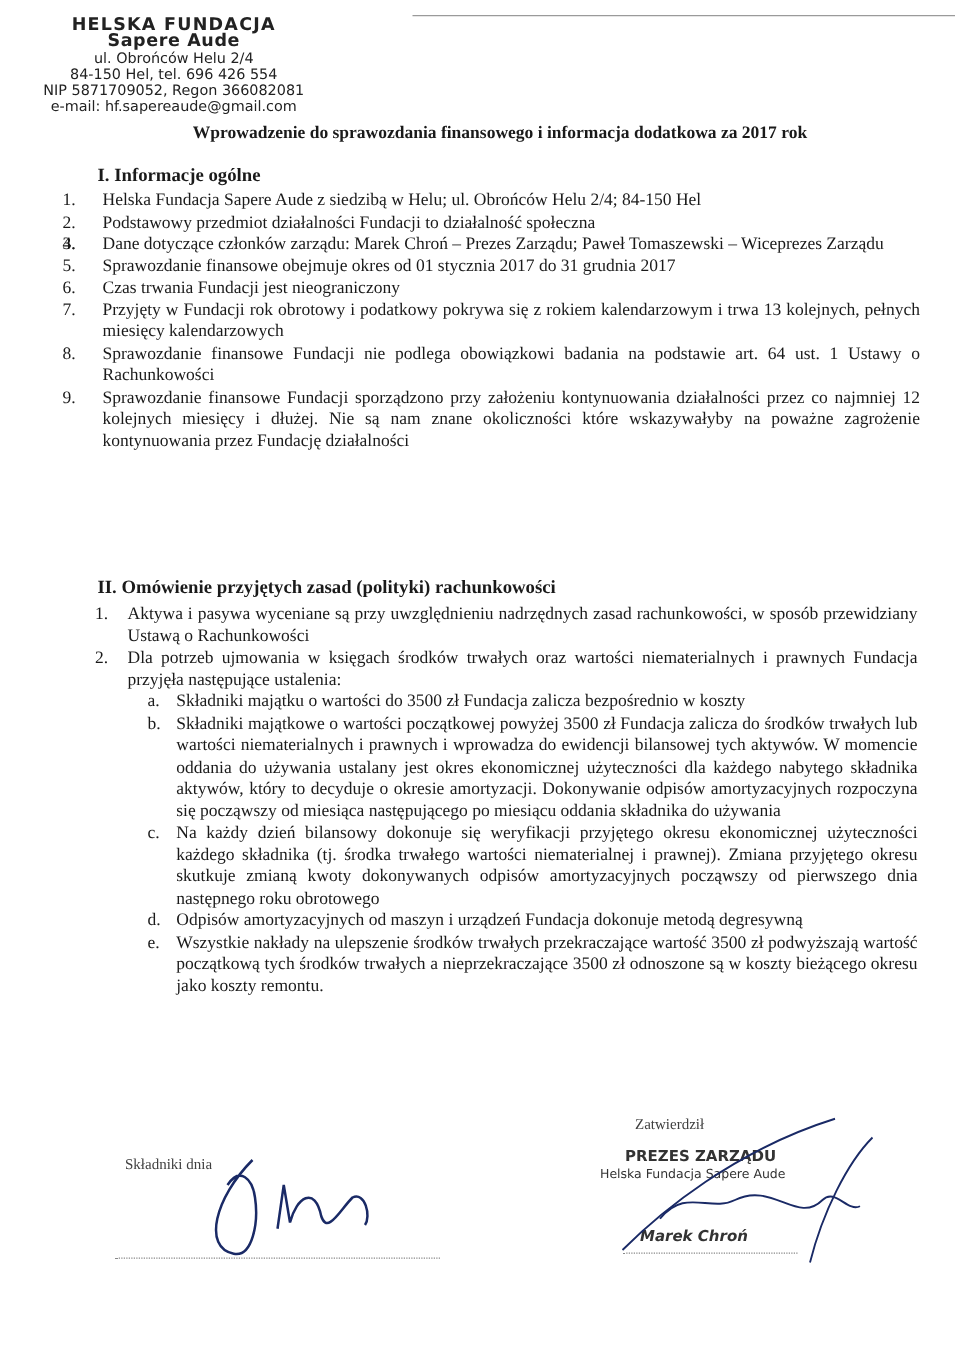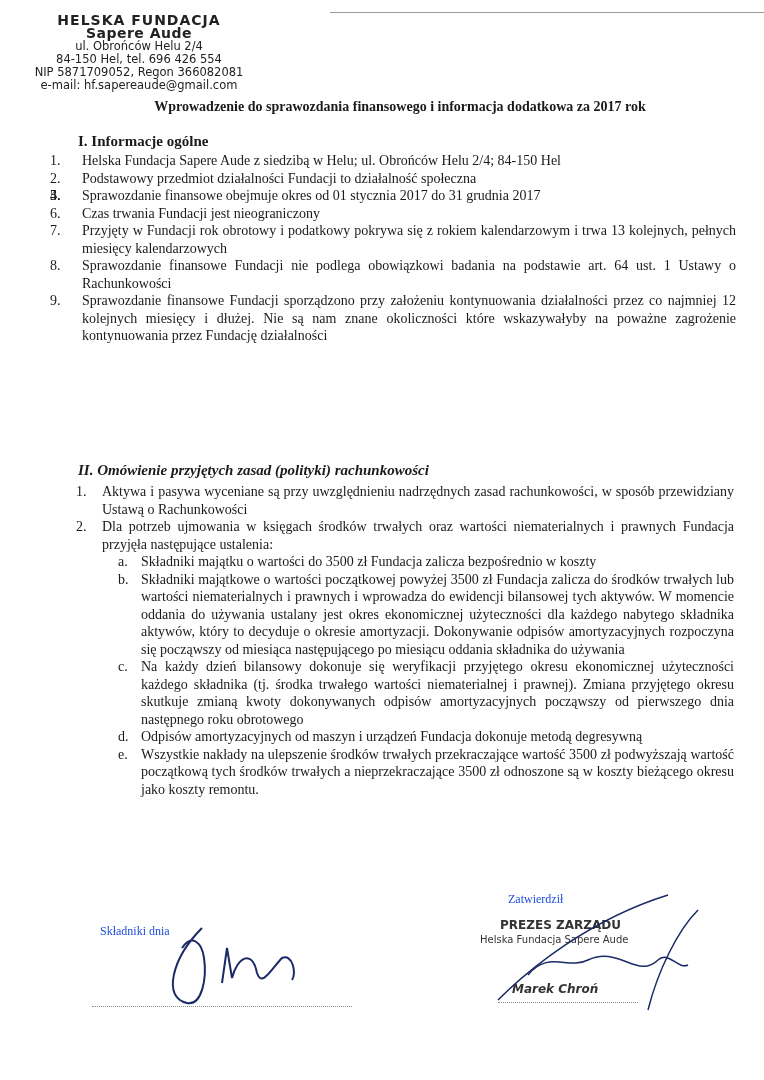--- a/index.html
+++ b/index.html
@@ -19,21 +19,21 @@
   .list li .num { position:absolute; left:14px; top:0; }
   .list2 { position:absolute; left:62px; width:672px; margin:0; padding:0; list-style:none;
            font-size:14px; line-height:17.5px; }
   .list2 > li { position:relative; padding-left:40px; text-align:justify; }
   .list2 > li > .num { position:absolute; left:14px; top:0; }
   .sub { margin:0; padding:0; list-style:none; }
   .sub li { position:relative; padding-left:39px; text-align:justify; margin-left:0; }
   .sub li .num { position:absolute; left:16px; top:0; }
   .sig-left { position:absolute; left:92px; top:918px; width:320px; height:110px; }
   .sig-right { position:absolute; left:468px; top:890px; width:270px; height:140px; }
-  .faint { color:#1d4ed8; font-size:12px; font-family:"Liberation Serif", serif; }
+  .faint { color:#404040; font-size:12px; font-family:"Liberation Serif", serif; }
   .dotline { border-bottom:1px dotted #888; }
   .sig-stamp { font-family:"DejaVu Sans", "Liberation Sans", sans-serif; color:#333; font-weight:bold; }
 </style>
 </head>
 <body>
 
 <div class="topline"></div>
 
 <div class="stamp">
   <div class="org">HELSKA FUNDACJA</div>
@@ -45,29 +45,29 @@
 </div>
 
 <div class="doc-title">Wprowadzenie do sprawozdania finansowego i informacja dodatkowa za 2017 rok</div>
 
 <div class="section-head" style="top:133px;">I.  Informacje ogólne</div>
 
 <ul class="list" style="top:152px;">
   <li><span class="num">1.</span><span>Helska Fundacja Sapere Aude z siedzibą w Helu; ul. Obrońców Helu 2/4; 84-150 Hel</span></li>
   <li><span class="num">2.</span><span>Podstawowy przedmiot działalności Fundacji to działalność społeczna</span></li>
   <li><span class="num">3.</span></li>
-  <li><span class="num">4.</span></li>
+  <li><span class="num">4.</span><span>Dane dotyczące członków zarządu: Marek Chroń – Prezes Zarządu; Paweł Tomaszewski – Wiceprezes Zarządu</span></li>
   <li><span class="num">5.</span><span>Sprawozdanie finansowe obejmuje okres od 01 stycznia 2017 do 31 grudnia 2017</span></li>
   <li><span class="num">6.</span><span>Czas trwania Fundacji jest nieograniczony</span></li>
   <li><span class="num">7.</span><span>Przyjęty w Fundacji rok obrotowy i podatkowy pokrywa się z rokiem kalendarzowym i trwa 13 kolejnych, pełnych miesięcy kalendarzowych</span></li>
   <li><span class="num">8.</span><span>Sprawozdanie finansowe Fundacji nie podlega obowiązkowi badania na podstawie art. 64 ust. 1 Ustawy o Rachunkowości</span></li>
   <li><span class="num">9.</span><span>Sprawozdanie finansowe Fundacji sporządzono przy założeniu kontynuowania działalności przez co najmniej 12 kolejnych miesięcy i dłużej. Nie są nam znane okoliczności które wskazywałyby na poważne zagrożenie kontynuowania przez Fundację działalności</span></li>
 </ul>
 
-<div class="section-head" style="top:462px;font-style:italic;">II. Omówienie przyjętych zasad (polityki) rachunkowości</div>
+<div class="section-head" style="top:462px;">II. Omówienie przyjętych zasad (polityki) rachunkowości</div>
 
 <ul class="list2" style="top:483px;">
   <li><span class="num">1.</span><span>Aktywa i pasywa wyceniane są przy uwzględnieniu nadrzędnych zasad rachunkowości, w sposób przewidziany Ustawą o Rachunkowości</span></li>
   <li><span class="num">2.</span><span>Dla potrzeb ujmowania w księgach środków trwałych oraz wartości niematerialnych i prawnych Fundacja przyjęła następujące ustalenia:</span>
     <ul class="sub">
       <li><span class="num">a.</span><span>Składniki majątku o wartości do 3500 zł Fundacja zalicza bezpośrednio w koszty</span></li>
       <li><span class="num">b.</span><span>Składniki majątkowe o wartości początkowej powyżej 3500 zł Fundacja zalicza do środków trwałych lub wartości niematerialnych i prawnych i wprowadza do ewidencji bilansowej tych aktywów. W momencie oddania do używania ustalany jest okres ekonomicznej użyteczności dla każdego nabytego składnika aktywów, który to decyduje o okresie amortyzacji. Dokonywanie odpisów amortyzacyjnych rozpoczyna się począwszy od miesiąca następującego po miesiącu oddania składnika do używania</span></li>
       <li><span class="num">c.</span><span>Na każdy dzień bilansowy dokonuje się weryfikacji przyjętego okresu ekonomicznej użyteczności każdego składnika (tj. środka trwałego wartości niematerialnej i prawnej). Zmiana przyjętego okresu skutkuje zmianą kwoty dokonywanych odpisów amortyzacyjnych począwszy od pierwszego dnia następnego roku obrotowego</span></li>
       <li><span class="num">d.</span><span>Odpisów amortyzacyjnych od maszyn i urządzeń Fundacja dokonuje metodą degresywną</span></li>
       <li><span class="num">e.</span><span>Wszystkie nakłady na ulepszenie środków trwałych przekraczające wartość 3500 zł podwyższają wartość początkową tych środków trwałych a nieprzekraczające 3500 zł odnoszone są w koszty bieżącego okresu jako koszty remontu.</span></li>

